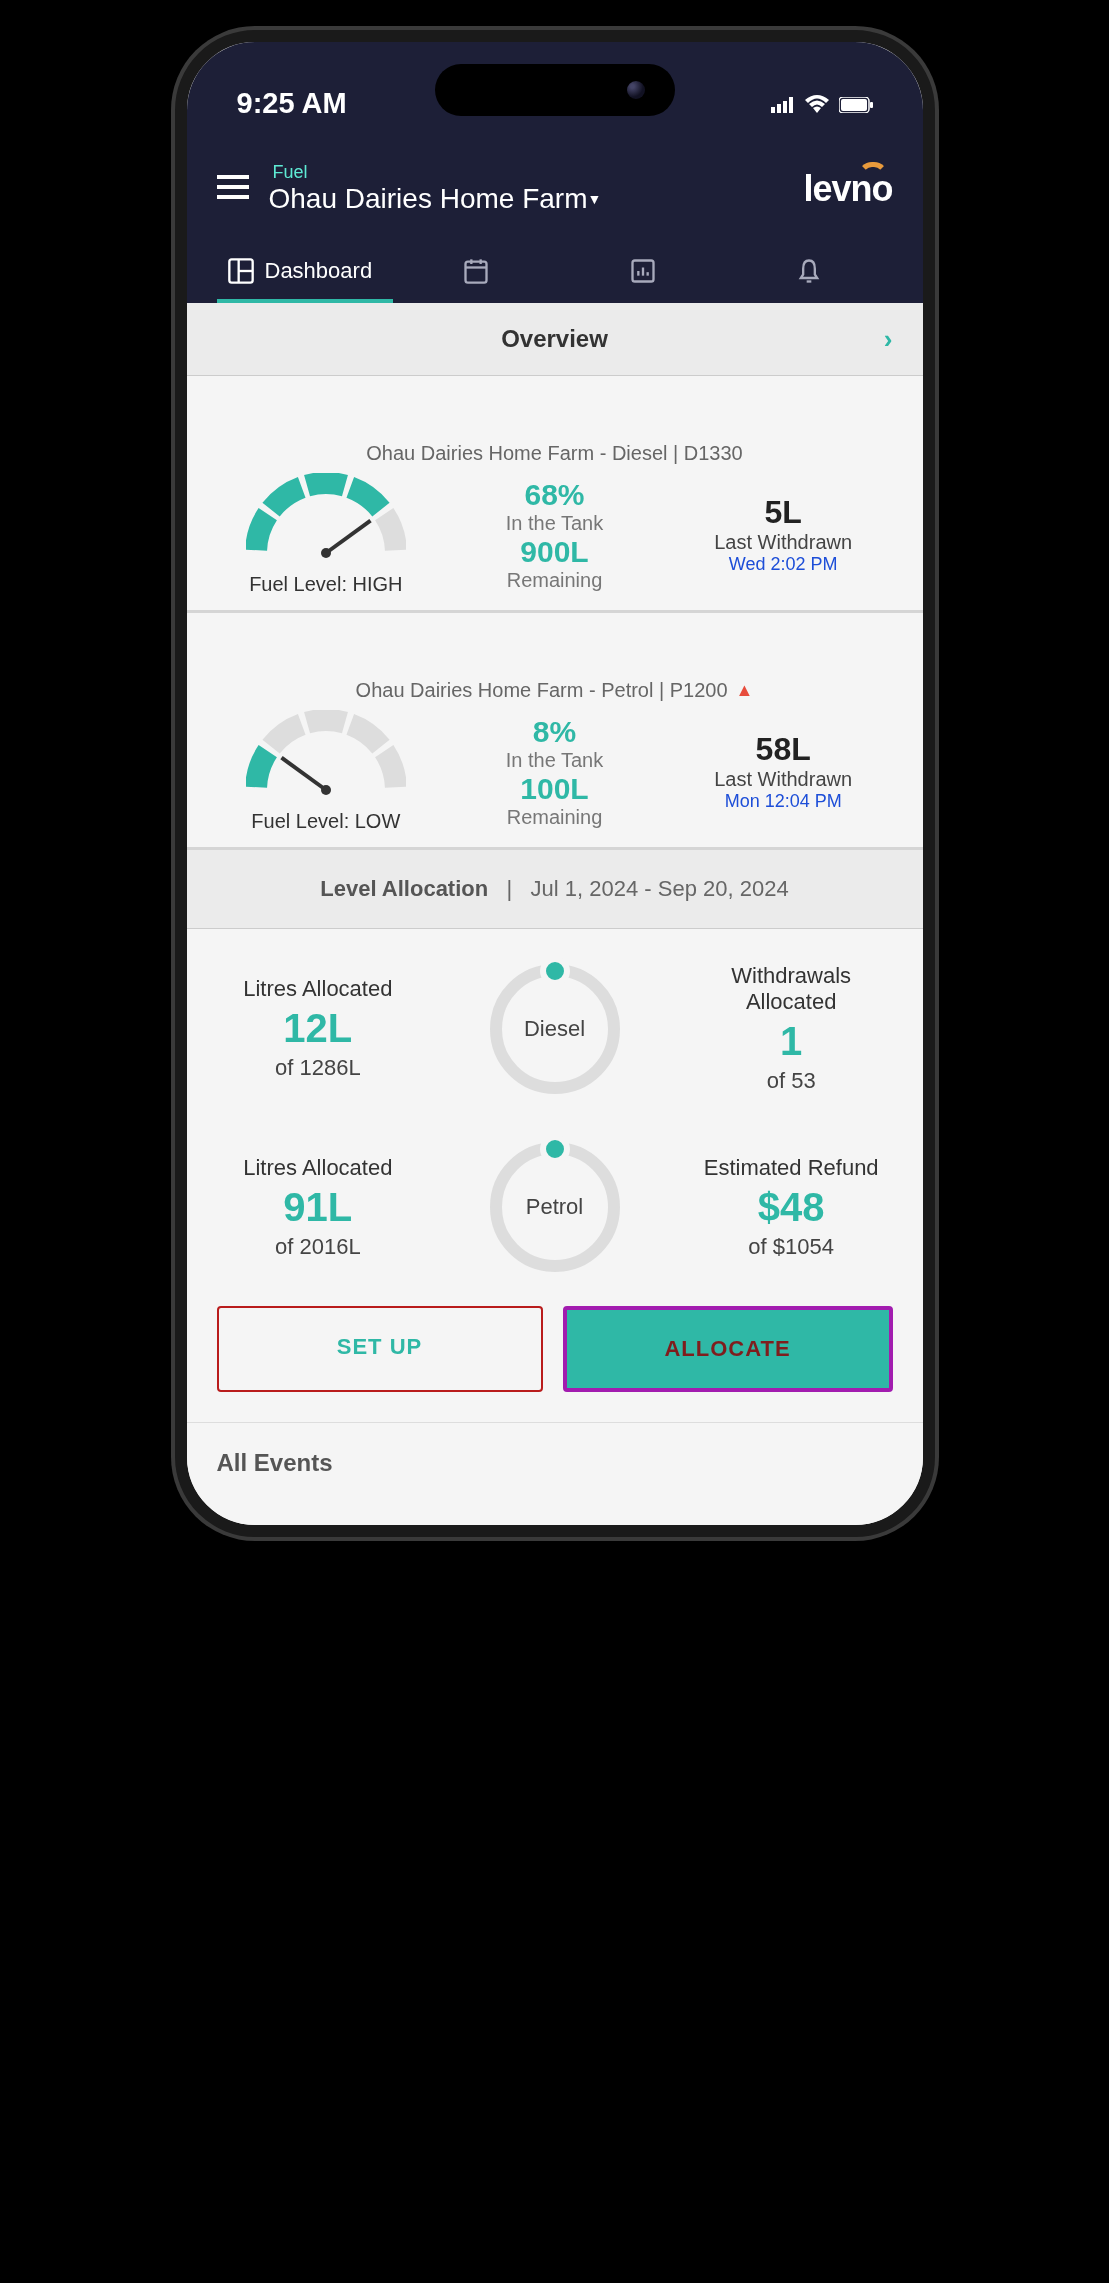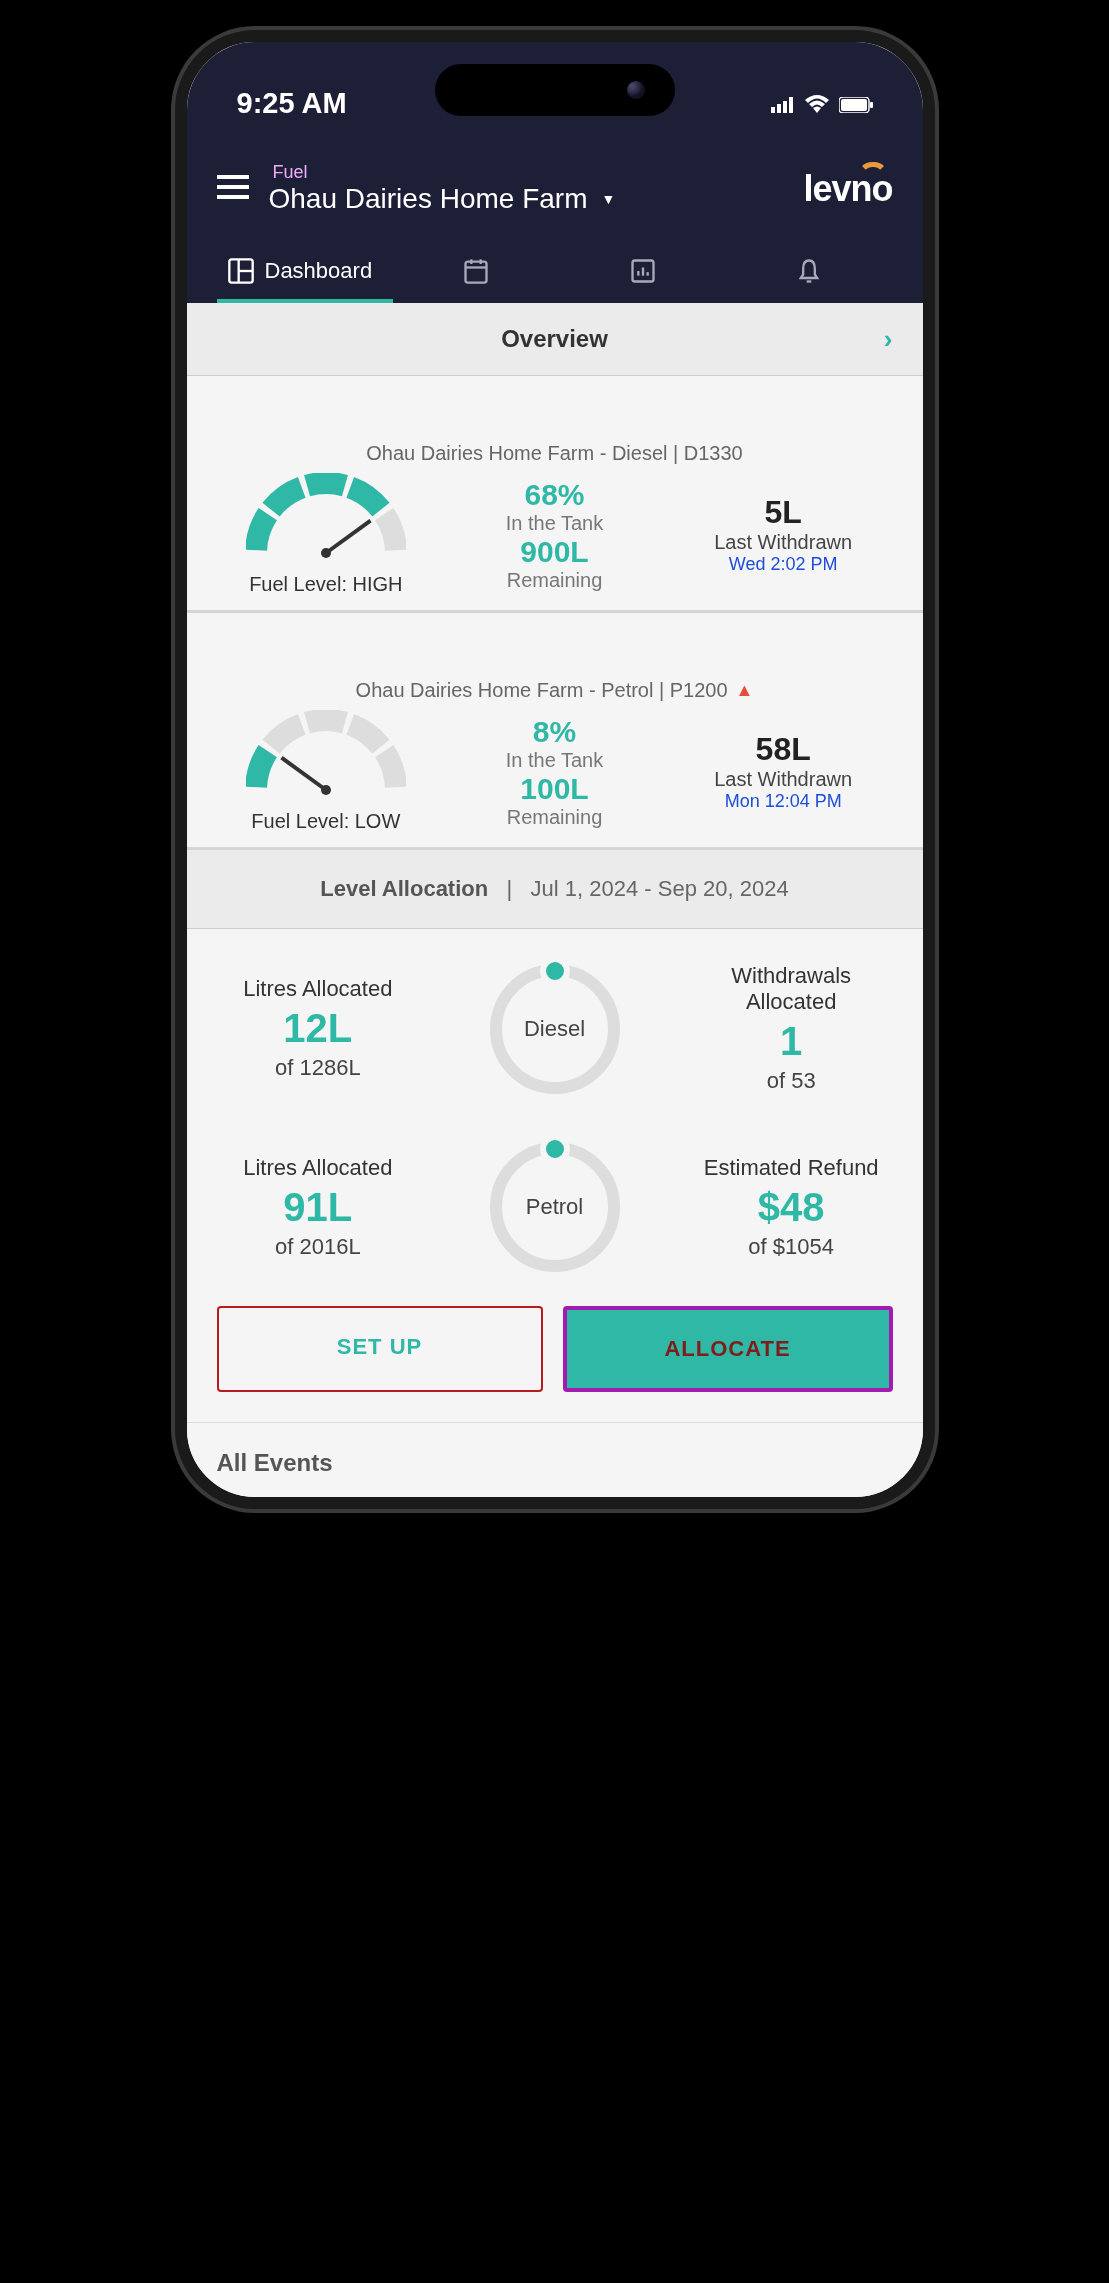--- a/index.html
+++ b/index.html
@@ -50,22 +50,22 @@
   }
   .status-icons { display: flex; gap: 10px; align-items: center; }
   .header {
     background: #1d1f37;
     color: #fff;
     padding: 30px 30px 0 30px;
   }
   .header-row { display: flex; align-items: center; gap: 20px; }
   .menu-icon { font-size: 30px; cursor: pointer; }
   .header-title-wrap { flex: 1; }
-  .header-sub { color: #f0abfc; font-size: 18px; padding-left: 4px;}
-  .header-title { font-size: 28px; font-weight: 500; display: flex; align-items: center; gap: 14px;}
+  .header-sub { color: #5eead4; font-size: 18px; padding-left: 4px;}
+  .header-title { font-size: 28px; font-weight: 500; display: flex; align-items: center; gap: 0;}
   .dropdown-caret { font-size: 14px; color: #fff; }
   .logo {
     font-size: 36px; font-weight: 600;
     letter-spacing: -1px; color: #fff;
     position: relative;
   }
   .logo .accent {
     position: absolute; top: -6px; right: 5px;
     width: 30px; height: 14px;
     border: 5px solid #e89a3c;
@@ -151,21 +151,21 @@
     display: flex; gap: 20px; padding: 10px 0 0 0;
   }
   .btn {
     flex: 1; padding: 26px 10px; text-align: center;
     font-size: 22px; font-weight: 600; letter-spacing: 1px;
     border-radius: 4px;
   }
   .btn-outline { border: 2px solid #b91c1c; color: #2fb8a6; background: #f5f5f5;}
   .btn-solid { background: #2fb8a6; color: #7f1d1d; border: 4px solid #a21caf;}
   .footer {
-    background: #f5f5f5; padding: 26px 30px 20px 30px;
+    background: #f5f5f5; padding: 26px 30px 48px 30px;
     font-size: 24px; font-weight: 700; color: #555;
     border-top: 1px solid #ddd;
   }
 
   
   .gauge-svg { width: 160px; height: 90px; }
   .seg { stroke-width: 22; fill: none; }
   .seg-on { stroke: #2fb8a6; }
   .seg-off { stroke: #ddd; }
   .needle { stroke: #333; stroke-width: 4; }

